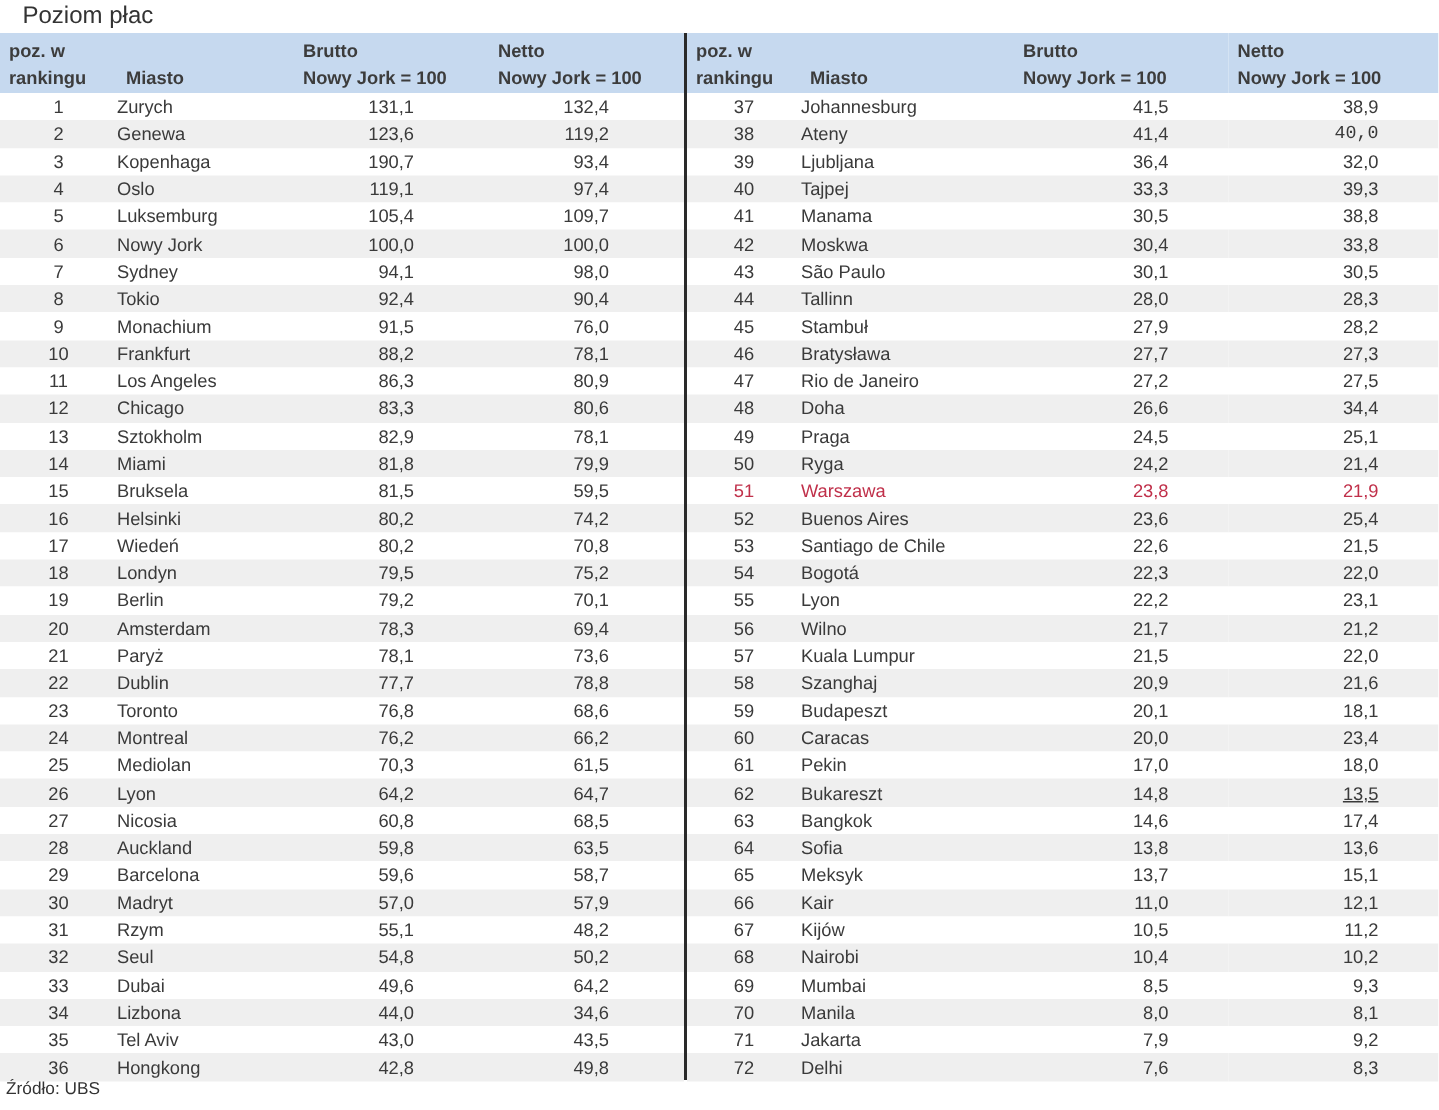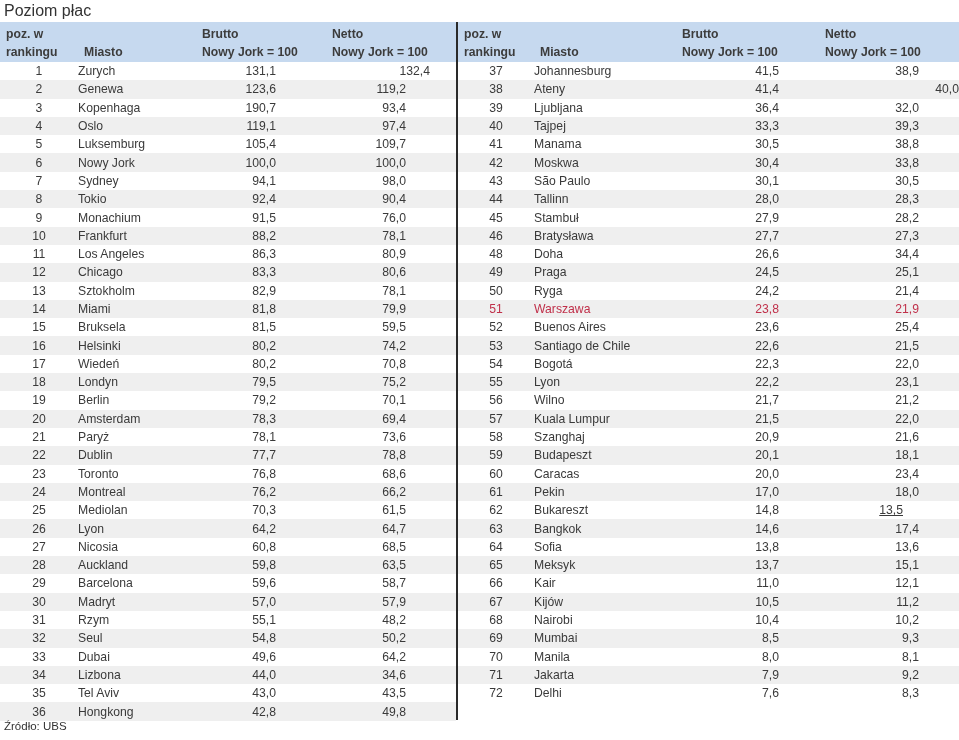--- a/index.html
+++ b/index.html
@@ -1,18 +1,18 @@
 <!DOCTYPE html>
 <html><head>
 <meta charset="utf-8">
 <style>
   html, body { margin:0; padding:0; background:#ffffff; }
   body { width:959px; height:740px; position:relative; overflow:hidden;
          font-family:"Liberation Sans", "DejaVu Sans", sans-serif; color:#3a3a3a; }
-  .title { position:absolute; left:4px; top:2px; font-size:16px; color:#333; }
+  .title { position:absolute; left:15px; top:2px; font-size:16px; color:#333; }
   .tables { position:absolute; left:0; top:22px; width:959px; display:flex; }
   .half { width:456px; }
   .half.right { width:501px; }
   .divider { width:2px; background:#2a2a2a; height:698px; }
   table { border-collapse:collapse; width:100%; font-size:12.2px; table-layout:fixed; }
   thead tr { background:#c6d9ef; }
   th { font-weight:bold; color:#3c3c3c; text-align:left; vertical-align:bottom; padding:2px 0 1px 6px; line-height:18px; height:37px; }
   td { height:18.3px; padding:0; line-height:18px; }
   tbody tr:nth-child(even) { background:#efefef; }
   tbody tr:nth-child(odd) { background:#ffffff; }
@@ -42,21 +42,21 @@
           <th>Miasto</th>
           <th><span>Brutto</span><br><span>Nowy Jork = 100</span></th>
           <th><span>Netto</span><br><span>Nowy Jork = 100</span></th>
         </tr>
       </thead>
       <tbody id="left-body">
           <tr>
             <td class="c-rank">1</td>
             <td class="c-city">Zurych</td>
             <td class="c-num" style="padding-right: 50px;">131,1</td>
-            <td class="c-num" style="padding-right: 26px;">132,4</td>
+            <td class="c-num" style="padding-right: 50px;">132,4</td>
           </tr>
           <tr>
             <td class="c-rank">2</td>
             <td class="c-city">Genewa</td>
             <td class="c-num" style="padding-right: 50px;">123,6</td>
             <td class="c-num" style="padding-right: 50px;">119,2</td>
           </tr>
           <tr>
             <td class="c-rank">3</td>
             <td class="c-city">Kopenhaga</td>
@@ -285,21 +285,21 @@
           <tr>
             <td class="c-rank">37</td>
             <td class="c-city">Johannesburg</td>
             <td class="c-num" style="padding-right: 40px;">41,5</td>
             <td class="c-num" style="padding-right: 40px;">38,9</td>
           </tr>
           <tr>
             <td class="c-rank">38</td>
             <td class="c-city">Ateny</td>
             <td class="c-num" style="padding-right: 40px;">41,4</td>
-            <td class="c-num" style="">40,0</td>
+            <td class="c-num" style="padding-right: 40px; font-family: Liberation Mono, monospace;">40,0</td>
           </tr>
           <tr>
             <td class="c-rank">39</td>
             <td class="c-city">Ljubljana</td>
             <td class="c-num" style="padding-right: 40px;">36,4</td>
             <td class="c-num" style="padding-right: 40px;">32,0</td>
           </tr>
           <tr>
             <td class="c-rank">40</td>
             <td class="c-city">Tajpej</td>
@@ -334,20 +334,26 @@
             <td class="c-rank">45</td>
             <td class="c-city">Stambuł</td>
             <td class="c-num" style="padding-right: 40px;">27,9</td>
             <td class="c-num" style="padding-right: 40px;">28,2</td>
           </tr>
           <tr>
             <td class="c-rank">46</td>
             <td class="c-city">Bratysława</td>
             <td class="c-num" style="padding-right: 40px;">27,7</td>
             <td class="c-num" style="padding-right: 40px;">27,3</td>
+          </tr>
+          <tr>
+            <td class="c-rank">47</td>
+            <td class="c-city">Rio de Janeiro</td>
+            <td class="c-num" style="padding-right: 40px;">27,2</td>
+            <td class="c-num" style="padding-right: 40px;">27,5</td>
           </tr>
           <tr>
             <td class="c-rank">48</td>
             <td class="c-city">Doha</td>
             <td class="c-num" style="padding-right: 40px;">26,6</td>
             <td class="c-num" style="padding-right: 40px; text-align: right;">34,4</td>
           </tr>
           <tr>
             <td class="c-rank">49</td>
             <td class="c-city">Praga</td>
@@ -423,21 +429,21 @@
           <tr>
             <td class="c-rank">61</td>
             <td class="c-city">Pekin</td>
             <td class="c-num" style="padding-right: 40px;">17,0</td>
             <td class="c-num" style="padding-right: 40px;">18,0</td>
           </tr>
           <tr>
             <td class="c-rank">62</td>
             <td class="c-city">Bukareszt</td>
             <td class="c-num" style="padding-right: 40px;">14,8</td>
-            <td class="c-num" style="padding-right: 56px; text-decoration: underline;">13,5</td>
+            <td class="c-num" style="padding-right: 40px; text-decoration: underline;">13,5</td>
           </tr>
           <tr>
             <td class="c-rank">63</td>
             <td class="c-city">Bangkok</td>
             <td class="c-num" style="padding-right: 40px; text-align: right;">14,6</td>
             <td class="c-num" style="padding-right: 40px;">17,4</td>
           </tr>
           <tr>
             <td class="c-rank">64</td>
             <td class="c-city">Sofia</td>

